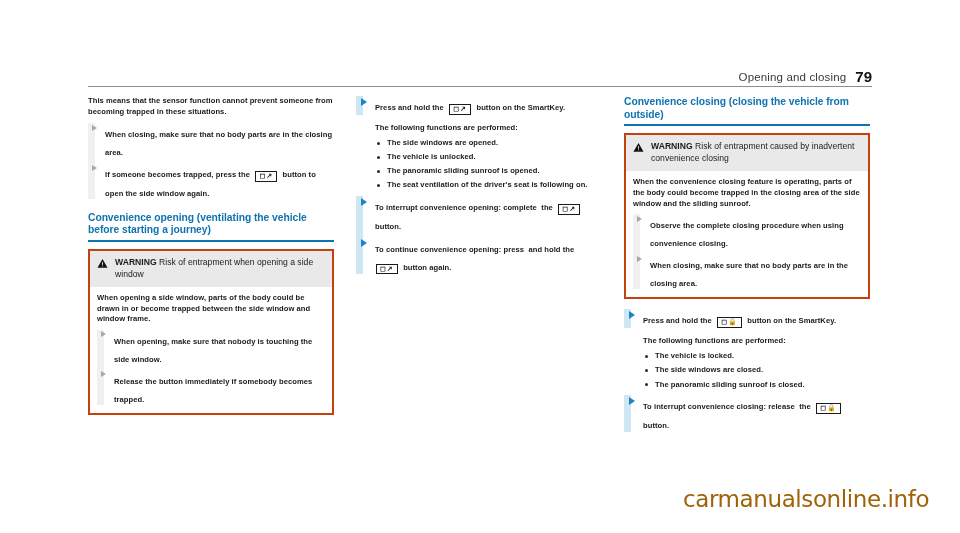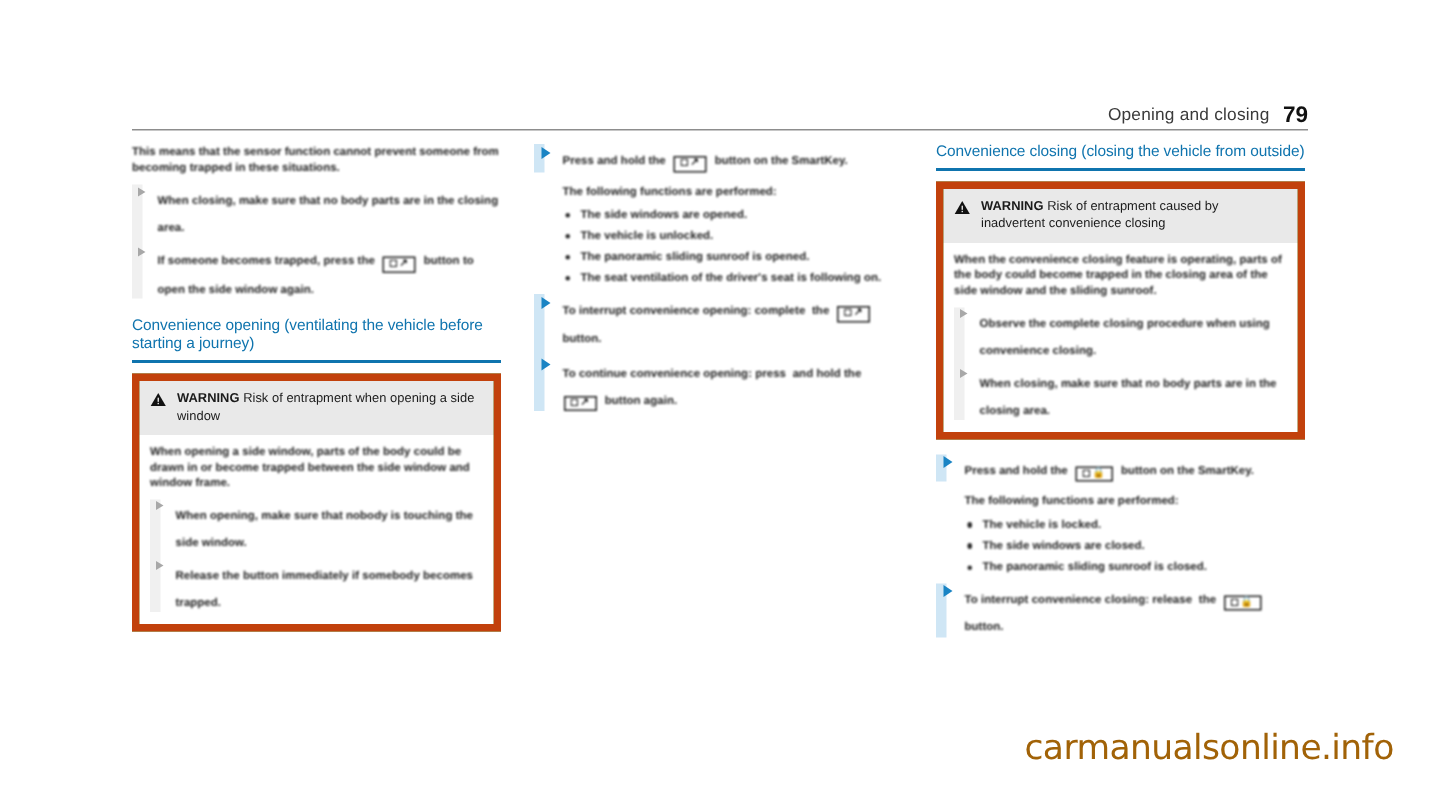--- a/index.html
+++ b/index.html
@@ -62,33 +62,33 @@
     font-size:7.6px;
     line-height:10.6px;
     letter-spacing:.05px;
     filter:blur(0.62px);
     -webkit-filter:blur(0.62px);
   }
 
   
   .section-head{
     color:#0f74ae;
-    font-weight:normal;
+    font-weight:bold;
     font-size:10.3px;
     line-height:12.6px;
     letter-spacing:-.05px;
     padding-bottom:3px;
     border-bottom:2.2px solid #0f74ae;
     margin-bottom:7px;
   }
 
   
   .warn-box{
-    border:5px solid #c2410c;
-    background:#4d7c0f;
+    border:2px solid #c2410c;
+    background:#737373;
     margin-bottom:9px;
   }
   .warn-head{
     background:#e9e9e9;
     padding:6px 8px 7px 7px;
     display:flex;
     gap:7px;
     align-items:flex-start;
   }
   .warn-tri{

